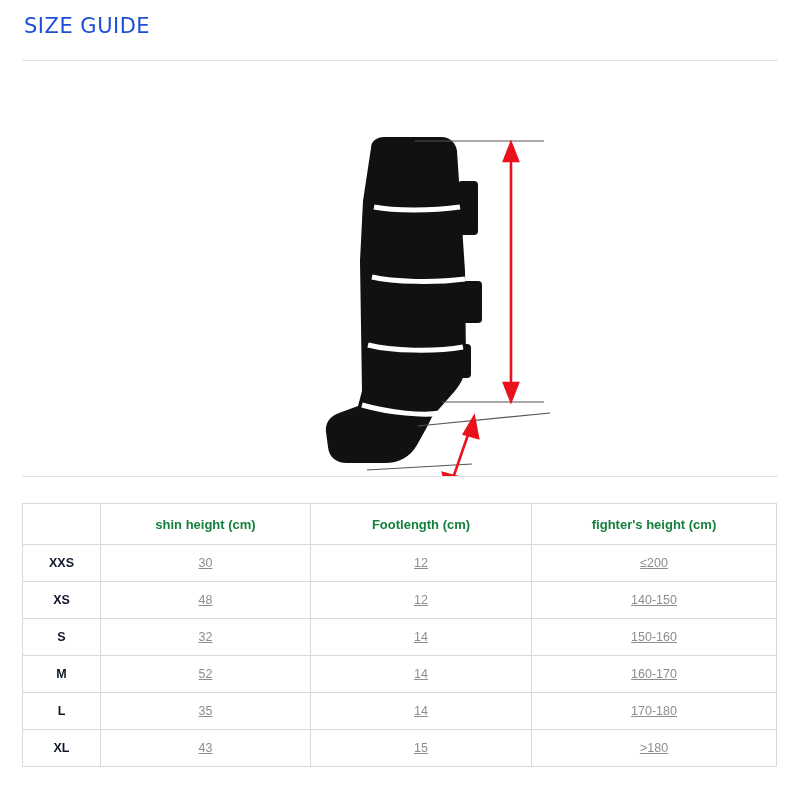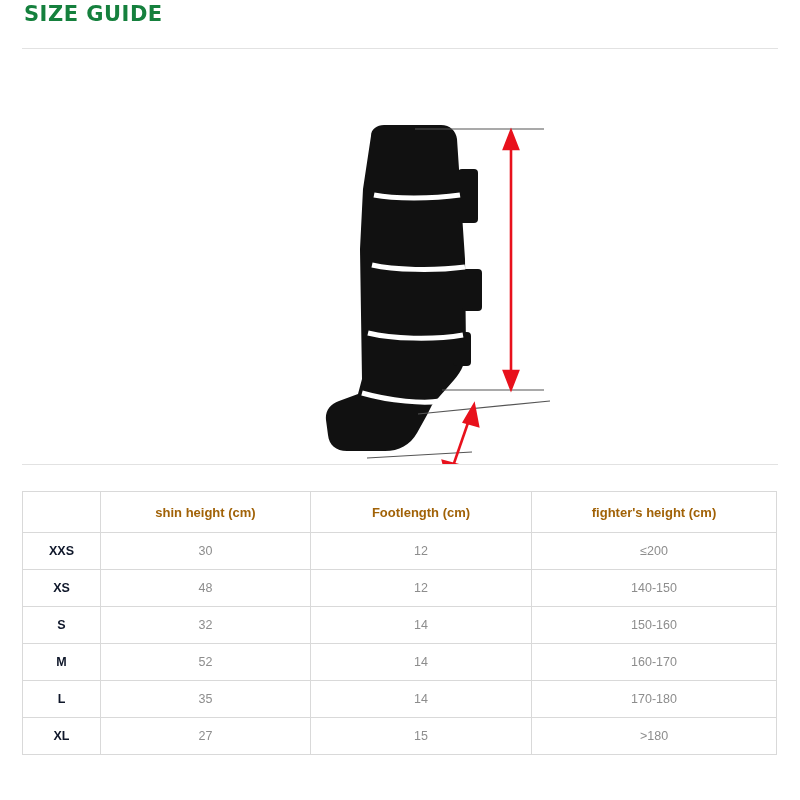--- a/index.html
+++ b/index.html
@@ -17,24 +17,24 @@
   .page {
     position: relative;
     width: 800px;
     height: 800px;
     box-sizing: border-box;
     padding: 0 22px;
   }
   .title {
     font-family: "DejaVu Sans", sans-serif;
     font-size: 21px;
-    font-weight: bold;
+    font-weight: normal;
     letter-spacing: 0.5px;
-    color: #15803d;
-    padding-top: 2px;
+    color: #1d4ed8;
+    padding-top: 14px;
     margin: 0 0 0 2px;
     text-transform: uppercase;
   }
   .title-rule {
     border: 0;
     border-top: 1px solid #e2e2e2;
     margin: 22px 0 0 0;
   }
   .figure {
     position: relative;
@@ -61,34 +61,35 @@
   table.size-table th,
   table.size-table td {
     border: 1px solid #d9d9d9;
     text-align: center;
     font-size: 12.5px;
     height: 36px;
     padding: 0;
   }
   table.size-table thead th {
     font-weight: bold;
-    color: #a16207;
+    color: #15803d;
     font-size: 13px;
     height: 40px;
   }
   table.size-table thead th.corner {
     background: #ffffff;
   }
   table.size-table tbody td.size-label {
     font-weight: bold;
     color: #0f172a;
     font-size: 12.5px;
   }
   table.size-table tbody td.value {
     color: #8d8d8d;
+    text-decoration: underline;
   }
   col.c0 { width: 78px; }
   col.c1 { width: 210px; }
   col.c2 { width: 221px; }
   col.c3 { width: 245px; }
 </style>
 </head>
 <body>
 
 <div class="page">
@@ -191,20 +192,20 @@
         <td class="value">160-170</td>
       </tr>
       <tr>
         <td class="size-label">L</td>
         <td class="value">35</td>
         <td class="value">14</td>
         <td class="value">170-180</td>
       </tr>
       <tr>
         <td class="size-label">XL</td>
-        <td class="value">27</td>
+        <td class="value">43</td>
         <td class="value">15</td>
         <td class="value">&gt;180</td>
       </tr>
     </tbody>
   </table>
 
 </div>
 
 </body></html>

